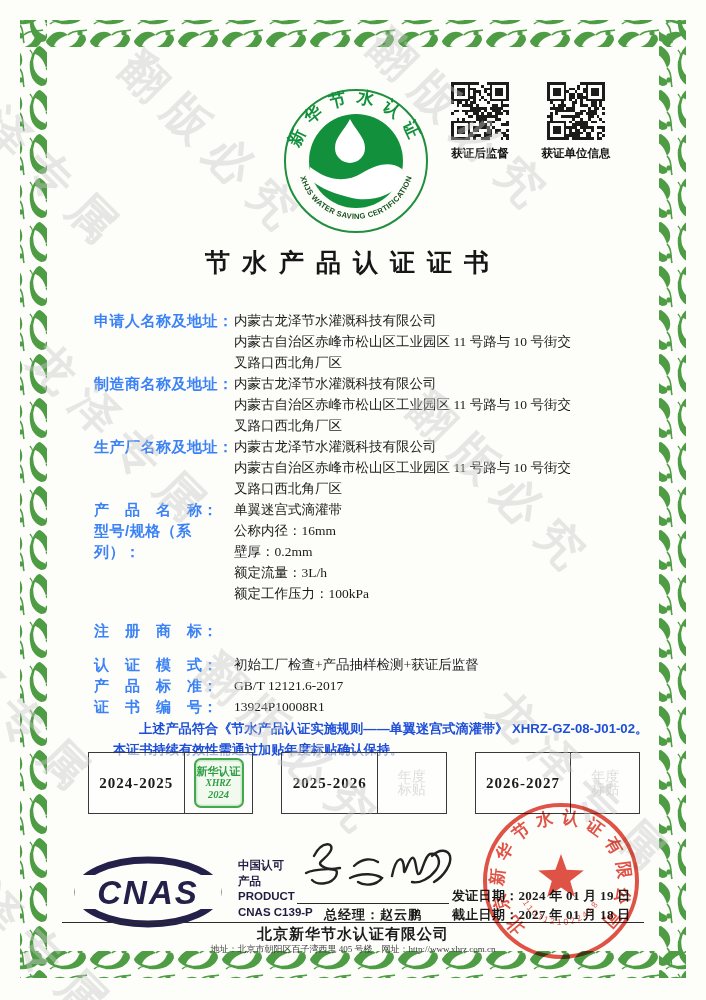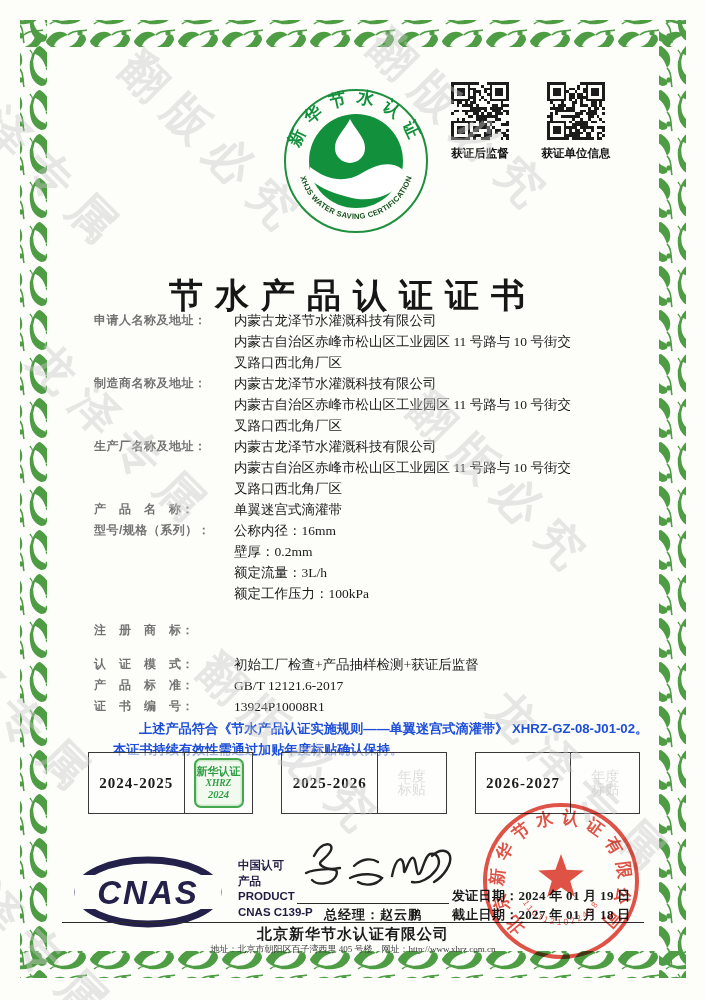--- a/index.html
+++ b/index.html
@@ -18,26 +18,26 @@
   
   .logo{position:absolute;left:281px;top:86px;width:150px;height:150px;z-index:2;}
   .qr-area{position:absolute;left:440px;top:82px;display:flex;gap:16px;z-index:2;}
   .qr-block{width:80px;display:flex;flex-direction:column;align-items:center;}
   .qr{width:58px;height:58px;}
   .qr svg{display:block;width:58px;height:58px;}
   .qr-label{margin-top:6px;font-family:"Liberation Sans","DejaVu Sans",sans-serif;
             font-size:11.5px;font-weight:700;white-space:nowrap;color:#111;}
   .title{position:absolute;left:0;top:246px;width:100%;text-align:center;z-index:2;
          font-family:Liberation Serif, serif;
-         font-size:34px;font-weight:700;letter-spacing:12px;color:#161616;margin-top:27px;}
+         font-size:25px;font-weight:700;letter-spacing:12px;color:#161616;}
   
   .fields{position:absolute;left:94px;right:56px;top:310px;z-index:2;font-size:13.5px;line-height:21px;}
   .frow{display:flex;align-items:flex-start;}
   .flabel{flex:none;width:140px;font-family:"Liberation Sans","DejaVu Sans",sans-serif;
-          font-weight:700;font-size:12px;letter-spacing:.5px;color:#737373;}
+          font-weight:700;font-size:15px;letter-spacing:.5px;color:#3b82f6;}
   .fvalue{flex:1;}
   .vline{display:block;}
   .gap-lg{margin-top:16px;} .gap-md{margin-top:13px;}
   .statement{margin-top:2px;font-family:"Liberation Sans","DejaVu Sans",sans-serif;
              font-weight:700;font-size:13.2px;line-height:20.5px;color:#1d4ed8;margin-left:19px;}
   .statement .l1{text-indent:26px;}
   
   .boxes{position:absolute;left:88px;right:66px;top:752px;display:flex;gap:28px;z-index:2;}
   .ybox{flex:1;height:60px;border:1.5px solid #3a3a3a;display:flex;background:rgba(255,255,255,.6);}
   .ycell{flex:1.4;display:flex;align-items:center;justify-content:center;

